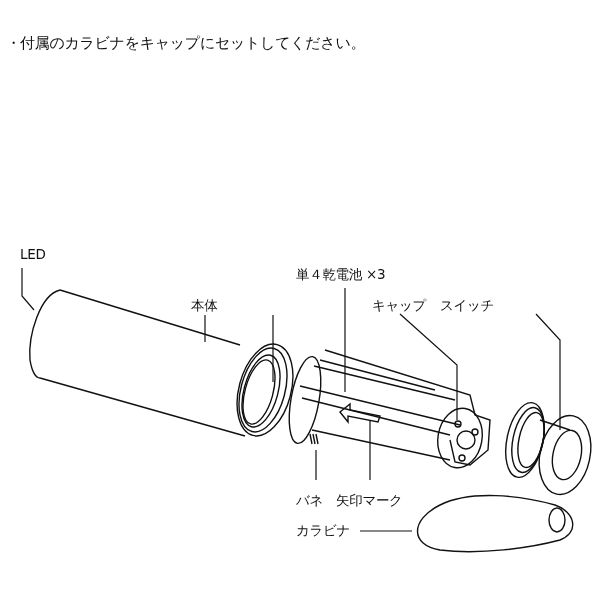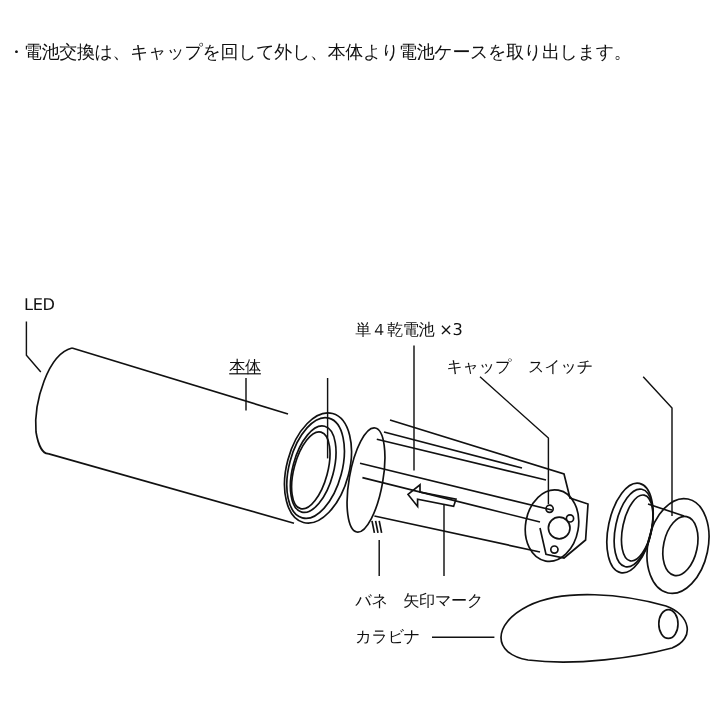--- a/index.html
+++ b/index.html
@@ -11,21 +11,21 @@
   .inst-item { font-size:15px; line-height:22px; padding-left:14px; text-indent:-14px; letter-spacing:-0.3px; }
   .inst-item .bullet { display:inline-block; width:14px; text-indent:0; text-align:center; }
   .diagram { position:absolute; left:0; top:240px; width:540px; height:360px; }
   .label { position:absolute; font-size:13.5px; white-space:nowrap; letter-spacing:-0.3px; }
 </style>
 </head>
 <body>
 
 <div class="instructions">
   <ul class="inst-list">
-    <li class="inst-item"><span class="bullet">・</span><span>電池交換は、キャップを回して外し、本体より電池ケースを取り出します。</span></li>
+    <li class="inst-item"><span class="bullet">・</span><span>付属のカラビナをキャップにセットしてください。</span></li>
   </ul>
 </div>
 
 <div class="diagram">
   <svg width="600" height="360" viewBox="0 240 600 360" style="position:absolute;left:0;top:0" fill="none" stroke="#111" stroke-width="1.4">
 
     <g stroke-width="1.2">
       <polyline points="22,268 22,296 34,310"></polyline>
       <line x1="205" y1="315" x2="205" y2="342"></line>
       <line x1="273" y1="315" x2="273" y2="382"></line>
@@ -75,20 +75,20 @@
       <ellipse cx="567" cy="455" rx="14" ry="25" transform="rotate(12 567 455)"></ellipse>
     </g>
 
     <g>
       <path d="M 555,505 C 520,495 470,490 440,505 C 410,520 410,545 440,550 C 480,555 530,548 560,540 C 580,532 575,512 555,505 Z"></path>
       <ellipse cx="557" cy="520" rx="8" ry="12"></ellipse>
     </g>
   </svg>
 
   <div class="label" style="left:20px;top:6px;">LED</div>
-  <div class="label" style="left:191px;top:57px;text-decoration:underline;">本体</div>
+  <div class="label" style="left:191px;top:57px;">本体</div>
   <div class="label" style="left:296px;top:26px;">単４乾電池 ×3</div>
   <div class="label" style="left:372px;top:57px;">キャップ</div>
   <div class="label" style="left:440px;top:57px;">スイッチ</div>
   <div class="label" style="left:296px;top:252px;">バネ</div>
   <div class="label" style="left:336px;top:252px;">矢印マーク</div>
   <div class="label" style="left:296px;top:282px;">カラビナ</div>
 </div>
 
 </body></html>

